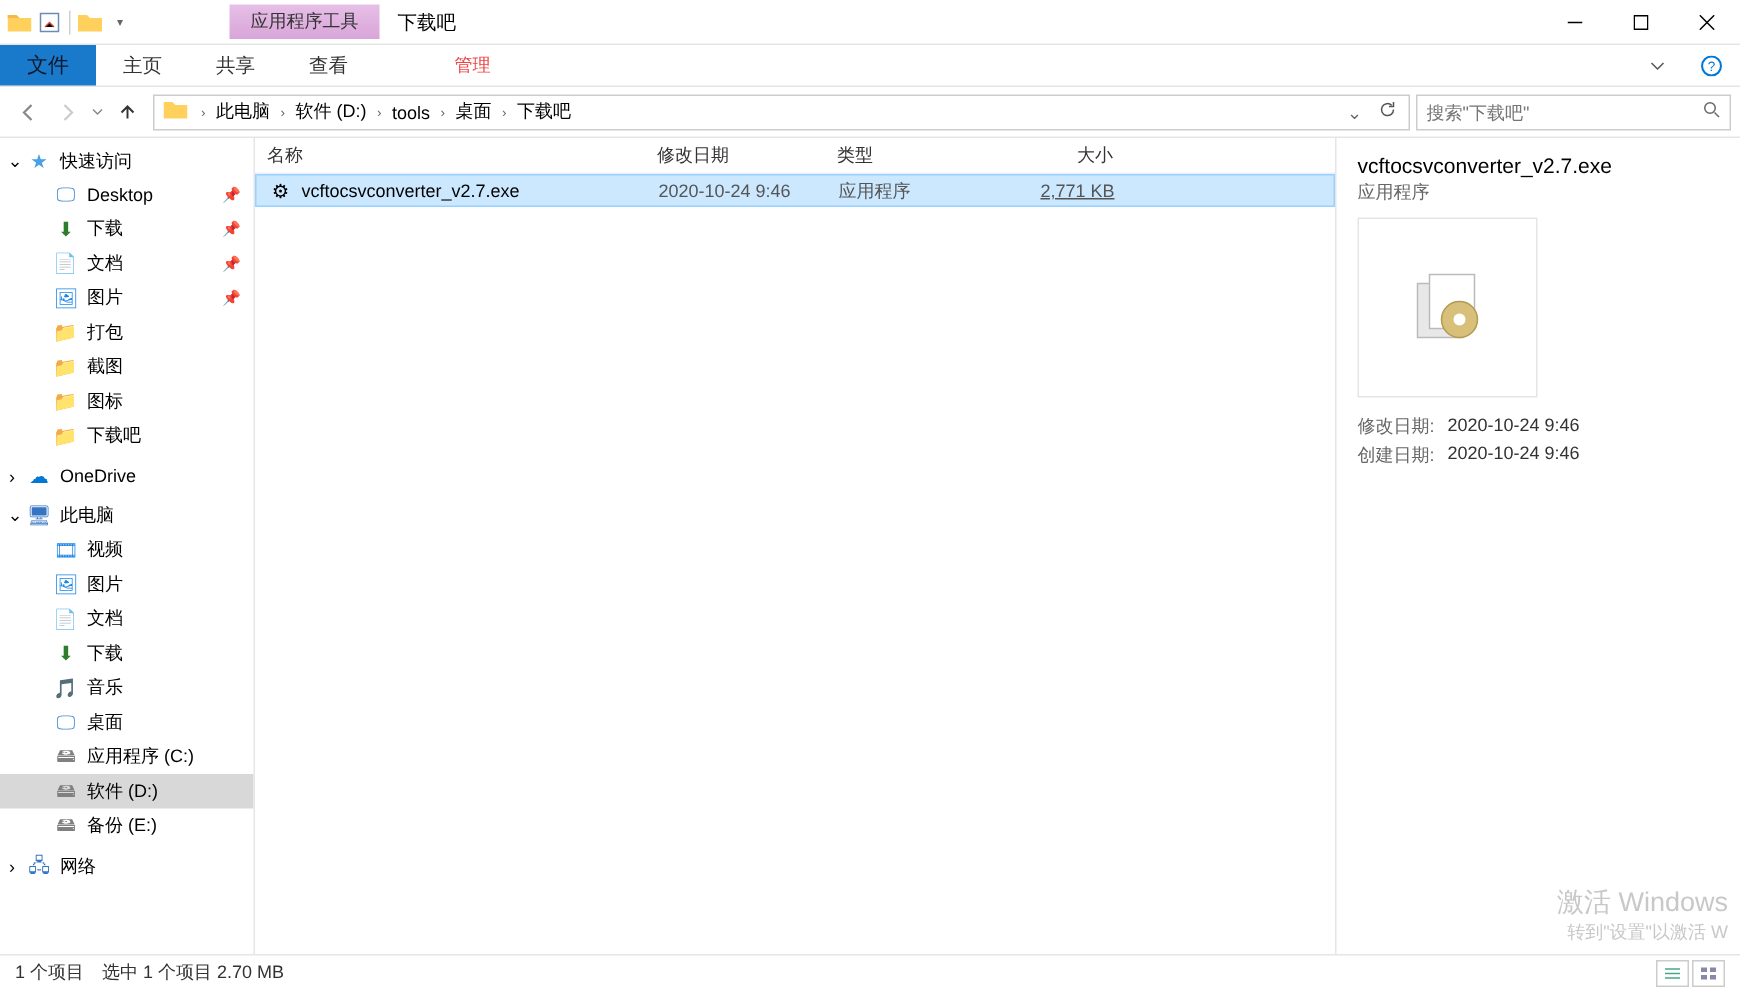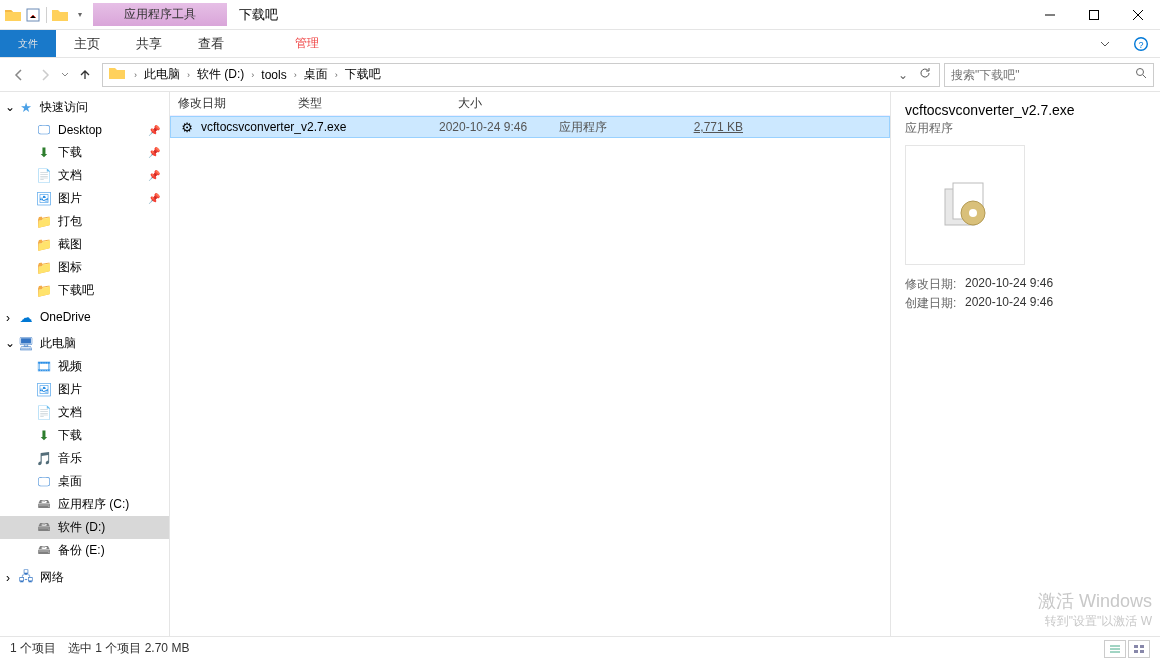--- a/index.html
+++ b/index.html
@@ -2,28 +2,28 @@
 <html><head>
 <meta charset="utf-8">
 <style>
 * { margin: 0; padding: 0; box-sizing: border-box; font-family: "Segoe UI", "Microsoft YaHei", sans-serif; }
 body { width: 1160px; height: 660px; background: #fff; font-size: 12px; color: #000; overflow: hidden; position: relative; }
 
 .titlebar { height: 30px; display: flex; align-items: center; background: #fff; border-bottom: 1px solid #e5e5e5; }
 .titlebar-left { display: flex; align-items: center; gap: 2px; padding: 0 4px; }
 .qat-icon { width: 18px; height: 18px; display: flex; align-items: center; justify-content: center; }
 .qat-sep { width: 1px; height: 16px; background: #d0d0d0; margin: 0 2px; }
-.titlebar-tools { background: linear-gradient(#e6bfe6,#d9a5d9); padding: 3px 31px; font-size: 12px; color: #333; }
+.titlebar-tools { margin-left: 60px; background: linear-gradient(#e6bfe6,#d9a5d9); padding: 3px 14px; font-size: 12px; color: #333; }
 .titlebar-title { margin-left: 12px; font-size: 13px; }
 .win-controls { margin-left: auto; display: flex; }
 .win-btn { width: 44px; height: 30px; display: flex; align-items: center; justify-content: center; }
 .win-btn svg { width: 10px; height: 10px; }
 
 .ribbon { height: 28px; display: flex; align-items: stretch; border-bottom: 1px solid #e5e5e5; }
-.ribbon-file { background: #1979ca; color: #e5e5e5; padding: 0 18px; display: flex; align-items: center; font-size: 10px; }
+.ribbon-file { background: #1979ca; color: #0f172a; padding: 0 18px; display: flex; align-items: center; font-size: 14px; }
 .ribbon-tab { padding: 0 18px; display: flex; align-items: center; font-size: 13px; color: #333; }
 .ribbon-manage { padding: 0 18px; display: flex; align-items: center; font-size: 12px; color: #ef4444; margin-left: 35px; }
 .ribbon-expand { margin-left: auto; padding: 0 12px; display: flex; align-items: center; color: #555; }
 .ribbon-help { padding: 0 12px; display: flex; align-items: center; color: #0078d7; font-size: 14px; }
 
 .navbar { height: 34px; display: flex; align-items: center; border-bottom: 1px solid #e5e5e5; background: #fff; padding: 0 6px; }
 .nav-btn { width: 26px; height: 24px; display: flex; align-items: center; justify-content: center; color: #888; }
 .nav-btn.active { color: #333; }
 .addr-bar { flex: 1; display: flex; align-items: center; border: 1px solid #ccc; height: 24px; margin: 0 4px; padding: 0 2px; }
 .addr-icon { width: 18px; height: 18px; margin: 0 4px; }
@@ -311,20 +311,21 @@
         <div class="side-head">
           <span class="ico" style="color:#3575c4;">🖧</span>
           <span class="side-label">网络</span>
         </div>
         </div>
     </div>
   </div>
 
   <div class="filelist">
     <div class="columns">
+      <div class="col col-name">名称</div>
       <div class="col col-date">修改日期</div>
       <div class="col col-type">类型</div>
       <div class="col col-size">大小</div>
     </div>
     <div id="file-rows">
         <div class="filerow sel">
           <div class="cell cell-name">
             <span class="ico">⚙</span>
             <span>vcftocsvconverter_v2.7.exe</span>
           </div>

